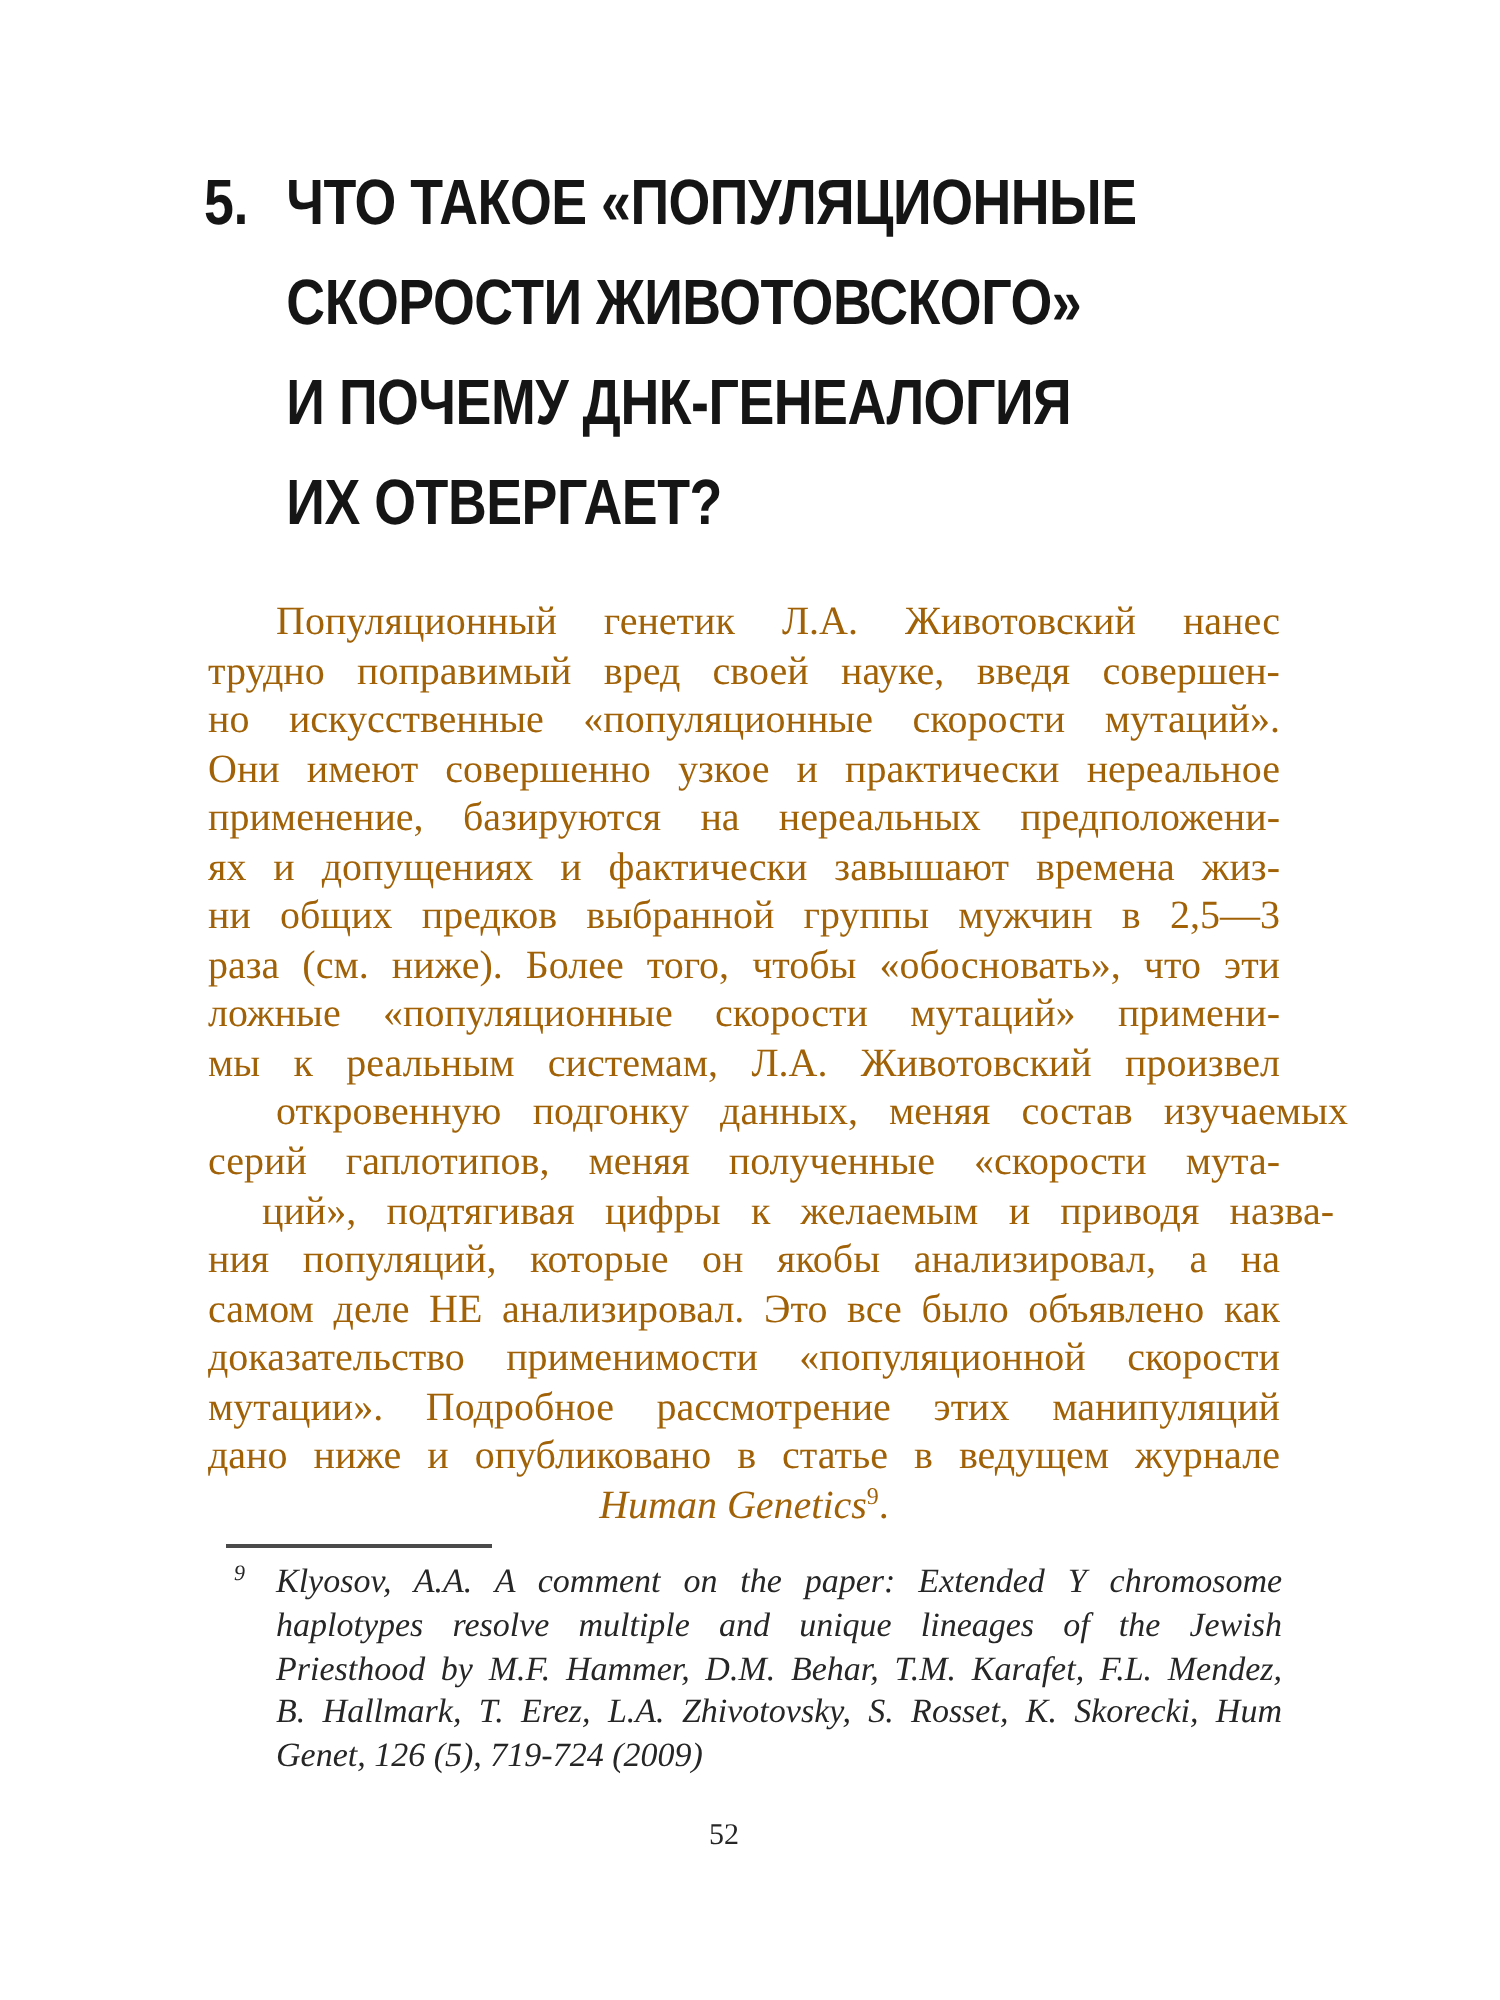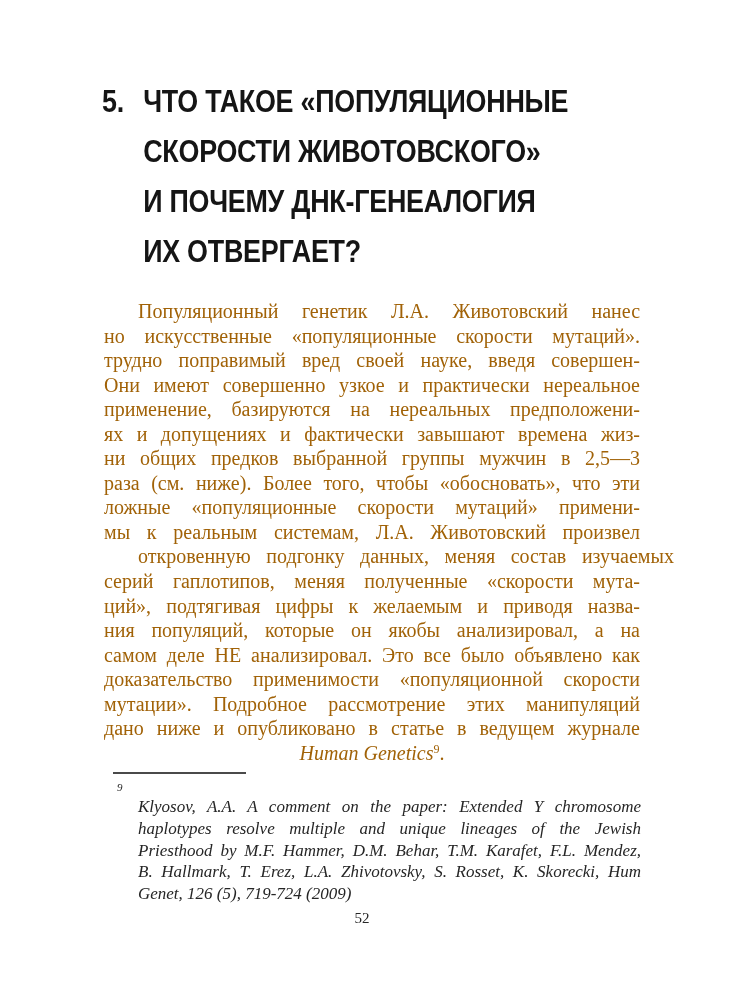--- a/index.html
+++ b/index.html
@@ -75,21 +75,21 @@
   }
   .fn-marker {
     flex: none;
     width: 34px;
     padding-left: 13px;
     font-size: 11px;
     position: relative;
     top: -3px;
     font-style: italic;
   }
-  .fn-lines { flex: 1 1 auto; margin-top: 16px; }
+  .fn-lines { flex: 1 1 auto; }
   .fn-line { min-height: 21.8px; }
 
   
   .page-number {
     position: absolute;
     left: 104px;
     top: 910px;
     width: 516px;
     text-align: center;
     font-size: 15px;
@@ -107,32 +107,32 @@
         <div class="heading-line">ЧТО ТАКОЕ «ПОПУЛЯЦИОННЫЕ</div>
         <div class="heading-line">СКОРОСТИ ЖИВОТОВСКОГО»</div>
         <div class="heading-line">И ПОЧЕМУ ДНК-ГЕНЕАЛОГИЯ</div>
         <div class="heading-line">ИХ ОТВЕРГАЕТ?</div>
       </span>
   </h1>
 
   <div class="body-text">
     <div class="body-lines">
         <div class="body-line" style="display: block; white-space: nowrap; word-spacing: 18.51px;">Популяционный генетик Л.А. Животовский нанес</div>
+        <div class="body-line" style="display: block; white-space: nowrap; word-spacing: 11.17px;">трудно поправимый вред своей науке, введя совершен-</div>
         <div class="body-line" style="display: block; white-space: nowrap; word-spacing: 14.75px;">но искусственные «популяционные скорости мутаций».</div>
-        <div class="body-line" style="display: block; white-space: nowrap; word-spacing: 11.17px;">трудно поправимый вред своей науке, введя совершен-</div>
         <div class="body-line" style="display: block; white-space: nowrap; word-spacing: 8.57px;">Они имеют совершенно узкое и практически нереальное</div>
         <div class="body-line" style="display: block; white-space: nowrap; word-spacing: 14.64px;">применение, базируются на нереальных предположени-</div>
         <div class="body-line" style="display: block; white-space: nowrap; word-spacing: 8.47px;">ях и допущениях и фактически завышают времена жиз-</div>
         <div class="body-line" style="display: block; white-space: nowrap; word-spacing: 9.6px;">ни общих предков выбранной группы мужчин в 2,5—3</div>
         <div class="body-line" style="display: block; white-space: nowrap; word-spacing: 6.52px;">раза (см. ниже). Более того, чтобы «обосновать», что эти</div>
         <div class="body-line" style="display: block; white-space: nowrap; word-spacing: 16.2px;">ложные «популяционные скорости мутаций» примени-</div>
         <div class="body-line" style="display: block; white-space: nowrap; word-spacing: 11.67px;">мы к реальным системам, Л.А. Животовский произвел</div>
         <div class="body-line" style="display: block; white-space: nowrap; word-spacing: 10.58px; margin-left: 34px;">откровенную подгонку данных, меняя состав изучаемых</div>
         <div class="body-line" style="display: block; white-space: nowrap; word-spacing: 14.5px;">серий гаплотипов, меняя полученные «скорости мута-</div>
-        <div class="body-line" style="display: block; white-space: nowrap; word-spacing: 10.13px;">ций», подтягивая цифры к желаемым и приводя назва-</div>
+        <div class="body-line" style="display: block; white-space: nowrap; word-spacing: 10.13px; margin-left: 27px;">ций», подтягивая цифры к желаемым и приводя назва-</div>
         <div class="body-line" style="display: block; white-space: nowrap; word-spacing: 11.79px;">ния популяций, которые он якобы анализировал, а на</div>
         <div class="body-line" style="display: block; white-space: nowrap; word-spacing: 4.85px;">самом деле НЕ анализировал. Это все было объявлено как</div>
         <div class="body-line" style="display: block; white-space: nowrap; word-spacing: 15.73px;">доказательство применимости «популяционной скорости</div>
         <div class="body-line" style="display: block; white-space: nowrap; word-spacing: 16.3px;">мутации». Подробное рассмотрение этих манипуляций</div>
         <div class="body-line" style="display: block; white-space: nowrap; word-spacing: 8.01px;">дано ниже и опубликовано в статье в ведущем журнале</div>
       </div>
     <div class="body-line last-line">
       <em>Human Genetics</em><sup class="fn-ref">9</sup><span>.</span>
     </div>
   </div>

